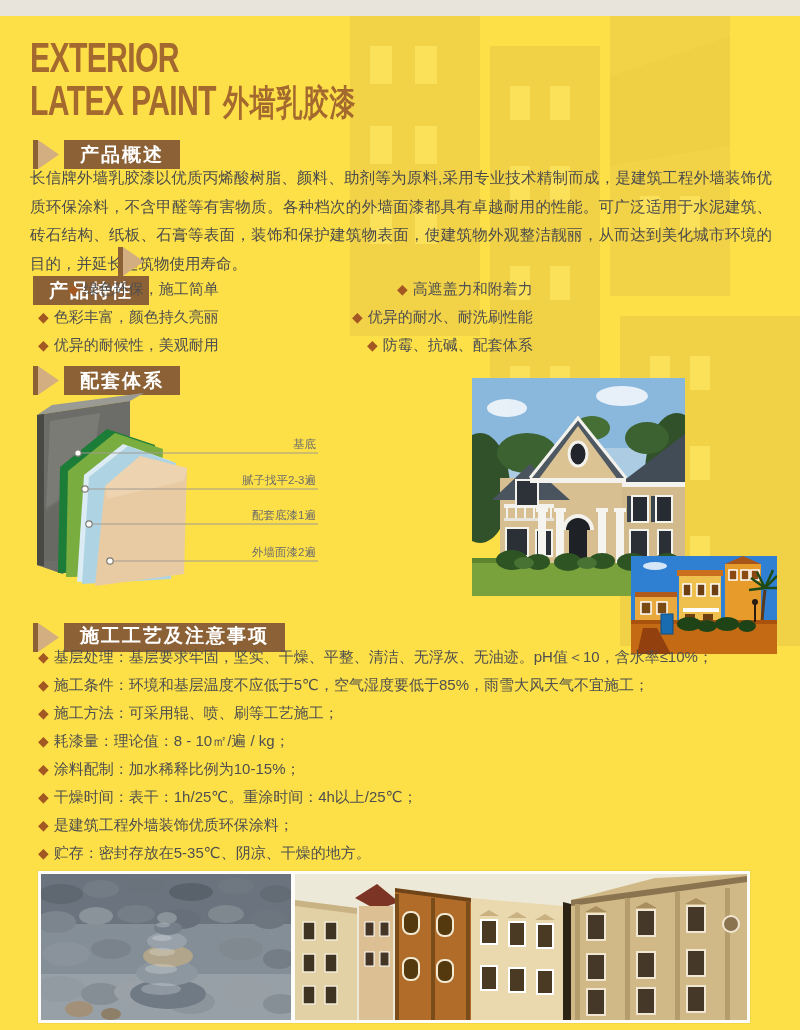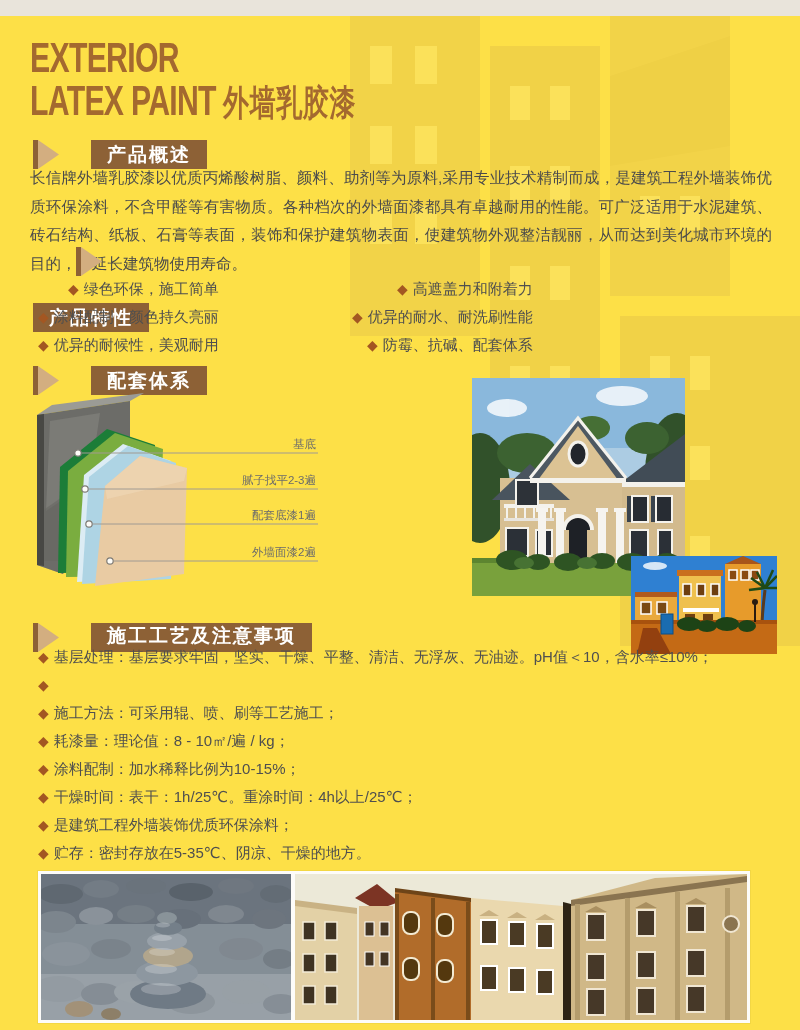--- a/index.html
+++ b/index.html
@@ -6,21 +6,21 @@
   body{background:#e9e4db;font-family:"Liberation Sans","DejaVu Sans",sans-serif;}
   .page{position:relative;width:800px;height:1030px;margin:16px auto;background:#fde047;overflow:hidden;}
   .wm{position:absolute;left:330px;top:0;opacity:.13;pointer-events:none;}
   
   .title-line{position:absolute;left:30px;color:#a4692f;font-weight:bold;
       transform:scaleX(.72);transform-origin:0 0;white-space:nowrap;letter-spacing:-1px;}
   .t1{top:18px;font-size:42px;}
   .t2{top:61px;font-size:42px;}
   .t2 .cn{font-size:36px;letter-spacing:1px;margin-left:10px;}
   
-  .banner{position:absolute;left:33px;display:flex;align-items:center;height:29px;gap:27px;}
+  .banner{position:absolute;left:33px;display:flex;align-items:flex-end;height:29px;}
   .banner .arrow{width:26px;height:29px;margin-right:5px;flex:0 0 auto;}
   .banner .box{background:#8d6136;color:#ffffff;font-size:19px;font-weight:bold;
       line-height:29px;padding:0 16px;letter-spacing:2px;white-space:nowrap;}
   
   .para{position:absolute;left:30px;top:148px;width:742px;font-size:15.5px;line-height:28.5px;
       color:#4b4b4b;text-align:justify;}
   
   .features{position:absolute;left:38px;top:259px;width:720px;}
   .fcol{position:absolute;top:0;text-align:right;}
   .fcol.c1{left:0;}
@@ -100,21 +100,21 @@
     <svg class="arrow" viewBox="0 0 26 29">
       <rect x="0" y="0" width="5" height="29" fill="#8d6136"></rect>
       <polygon points="5,0 26,14.5 5,29" fill="#d3ae80"></polygon>
     </svg>
     <span class="box">产品特性</span>
   </div>
 
   <div class="features">
     <div class="fcol c1">
       <div class="frow"><span class="diamond">◆</span><span>绿色环保，施工简单</span></div>
-      <div class="frow"><span class="diamond">◆</span><span>涂料配制，颜色持久亮丽</span></div>
+      <div class="frow"><span class="diamond">◆</span><span>色彩丰富，颜色持久亮丽</span></div>
       <div class="frow"><span class="diamond">◆</span><span>优异的耐候性，美观耐用</span></div>
     </div>
     <div class="fcol c2">
       <div class="frow"><span class="diamond">◆</span><span>高遮盖力和附着力</span></div>
       <div class="frow"><span class="diamond">◆</span><span>优异的耐水、耐洗刷性能</span></div>
       <div class="frow"><span class="diamond">◆</span><span>防霉、抗碱、配套体系</span></div>
     </div>
   </div>
 
   <div class="banner" style="top:350px;">
@@ -299,20 +299,21 @@
     <span class="box">施工工艺及注意事项</span>
   </div>
 
   <div class="process">
     <div class="prow">
         <span class="diamond">◆</span>
         <span>基层处理：基层要求牢固，坚实、干燥、平整、清洁、无浮灰、无油迹。pH值＜10，含水率≤10%；</span>
       </div>
     <div class="prow">
         <span class="diamond">◆</span>
+        <span>施工条件：环境和基层温度不应低于5℃，空气湿度要低于85%，雨雪大风天气不宜施工；</span>
       </div>
     <div class="prow">
         <span class="diamond">◆</span>
         <span>施工方法：可采用辊、喷、刷等工艺施工；</span>
       </div>
     <div class="prow">
         <span class="diamond">◆</span>
         <span>耗漆量：理论值：8 - 10㎡/遍 / kg；</span>
       </div>
     <div class="prow">

